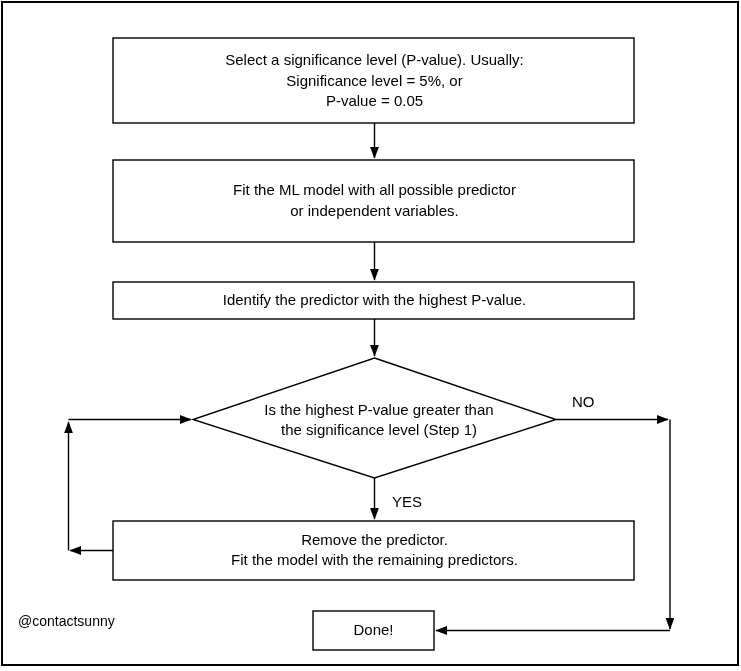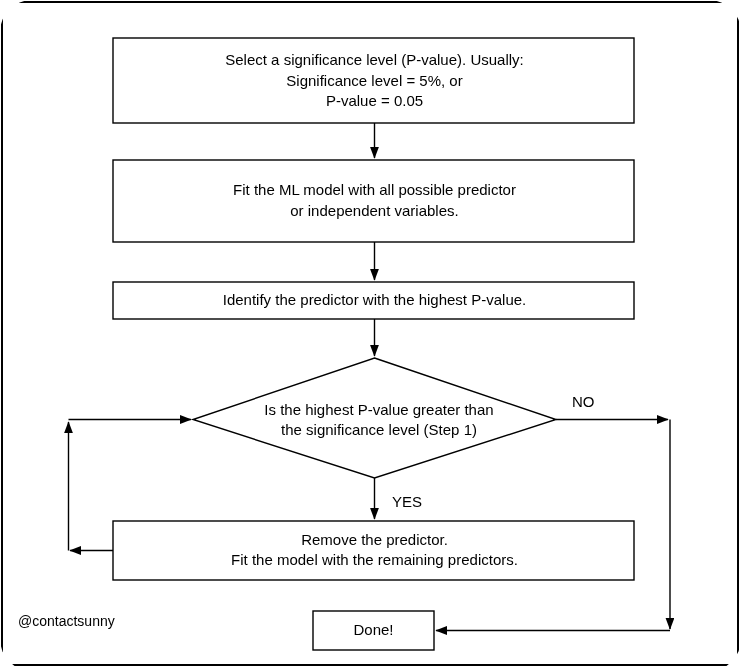--- a/index.html
+++ b/index.html
@@ -11,21 +11,20 @@
   body {
     font-family: "Liberation Sans", sans-serif;
     -webkit-font-smoothing: antialiased;
   }
   #flowchart-root {
     position: relative;
     width: 741px;
     height: 671px;
     background: #ffffff;
     overflow: hidden;
-    border-radius: 32px;
   }
   svg#flow-svg {
     position: absolute;
     top: 0;
     left: 0;
     width: 741px;
     height: 671px;
     display: block;
   }
   .node-shape {

